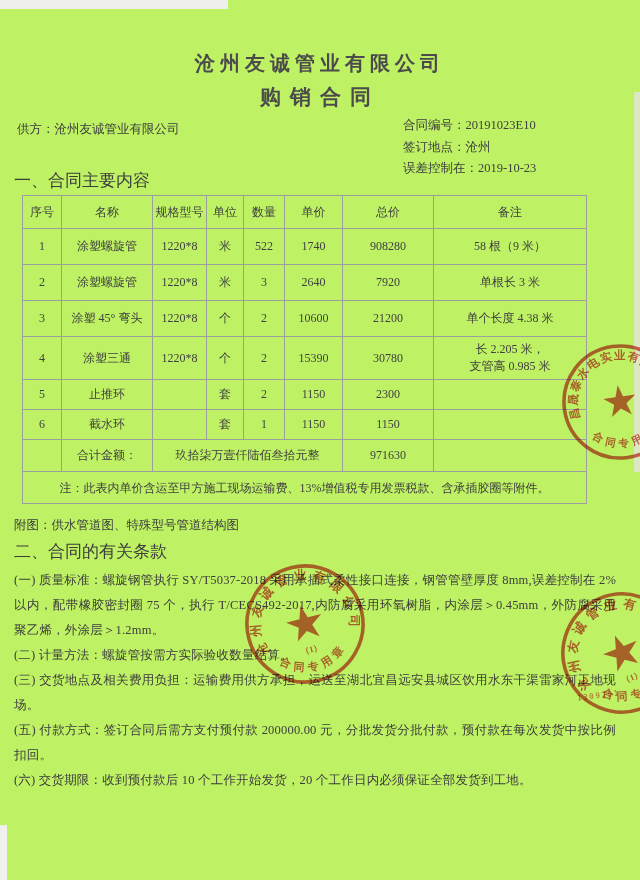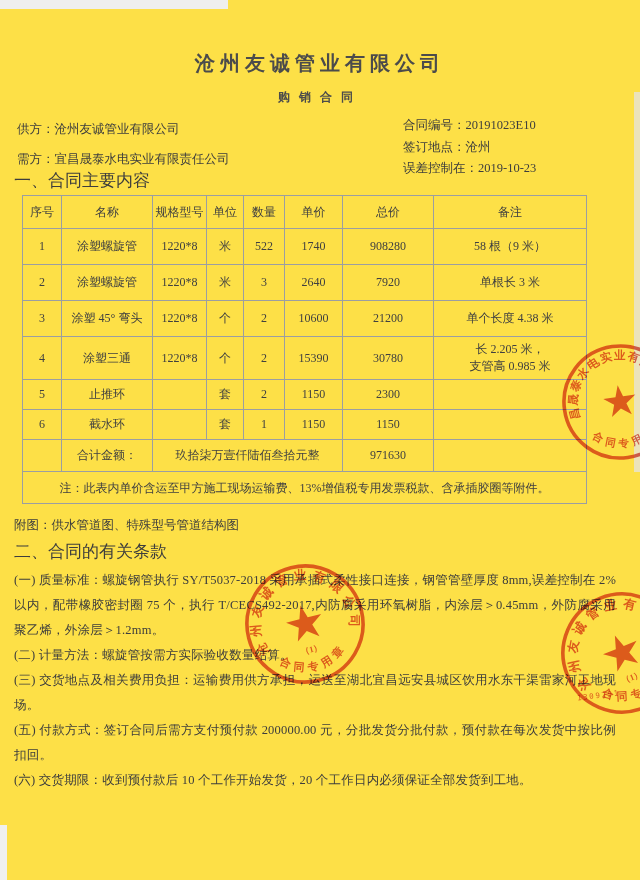--- a/index.html
+++ b/index.html
@@ -1,29 +1,29 @@
 <!DOCTYPE html>
 <html><head>
 <meta charset="utf-8">
 <style>
   html,body{margin:0;padding:0;background:#e9e9e7;}
   .page{
     position:relative;width:640px;height:880px;overflow:hidden;
-    background:#fde047;color:#3d3d3d;
+    background:#bef264;color:#3d3d3d;
     font-family:"Liberation Serif","DejaVu Serif",serif;
     box-sizing:border-box;padding-top:50px;
   }
   
   .edge-top{position:absolute;left:0;top:0;width:228px;height:9px;background:#efefed;}
   .edge-right{position:absolute;right:0;top:92px;width:6px;height:380px;background:#e4e4e1;opacity:.75;}
   .edge-bottom-left{position:absolute;left:0;bottom:0;width:7px;height:55px;background:#f0f0ee;}
 
   .title{margin:0;text-align:center;font-size:20px;line-height:26px;letter-spacing:5px;
          font-weight:600;color:#4b4b4b;}
-  .subtitle{margin:9px 4px 0;text-align:center;font-size:12px;line-height:24px;letter-spacing:9px;
+  .subtitle{margin:9px 4px 0;text-align:center;font-size:21px;line-height:24px;letter-spacing:9px;
             font-weight:600;color:#4b4b4b;}
 
   .parties{position:relative;margin:8px 0 0 17px;height:52px;font-size:12.5px;}
   .supplier-line{position:absolute;left:0;top:4px;}
   .buyer-line{position:absolute;left:0;top:34px;}
   .meta{position:absolute;left:386px;top:-2px;line-height:21.5px;}
   .sec-heading{margin:4px 0 0 14px;font-size:17px;font-weight:400;line-height:16px;}
 
   table.items{border-collapse:collapse;table-layout:fixed;margin:6px 0 1px 22px;width:564px;
               font-size:12px;color:#404040;}
@@ -60,21 +60,20 @@
 
   <div class="edge-top"></div>
   <div class="edge-right"></div>
   <div class="edge-bottom-left"></div>
 
   <h1 class="title">沧州友诚管业有限公司</h1>
   <div class="subtitle">购销合同</div>
 
   <div class="parties">
     <div class="supplier-line"><span>供方：</span><span>沧州友诚管业有限公司</span></div>
-    <div class="buyer-line"><span>需方：</span><span>宜昌晟泰水电实业有限责任公司</span></div>
     <div class="meta">
       <div><span>合同编号：</span><span>20191023E10</span></div>
       <div><span>签订地点：</span><span>沧州</span></div>
       <div><span>误差控制在：</span><span>2019-10-23</span></div>
     </div>
   </div>
 
   <div class="sec-heading">一、合同主要内容</div>
 
   <table class="items">

